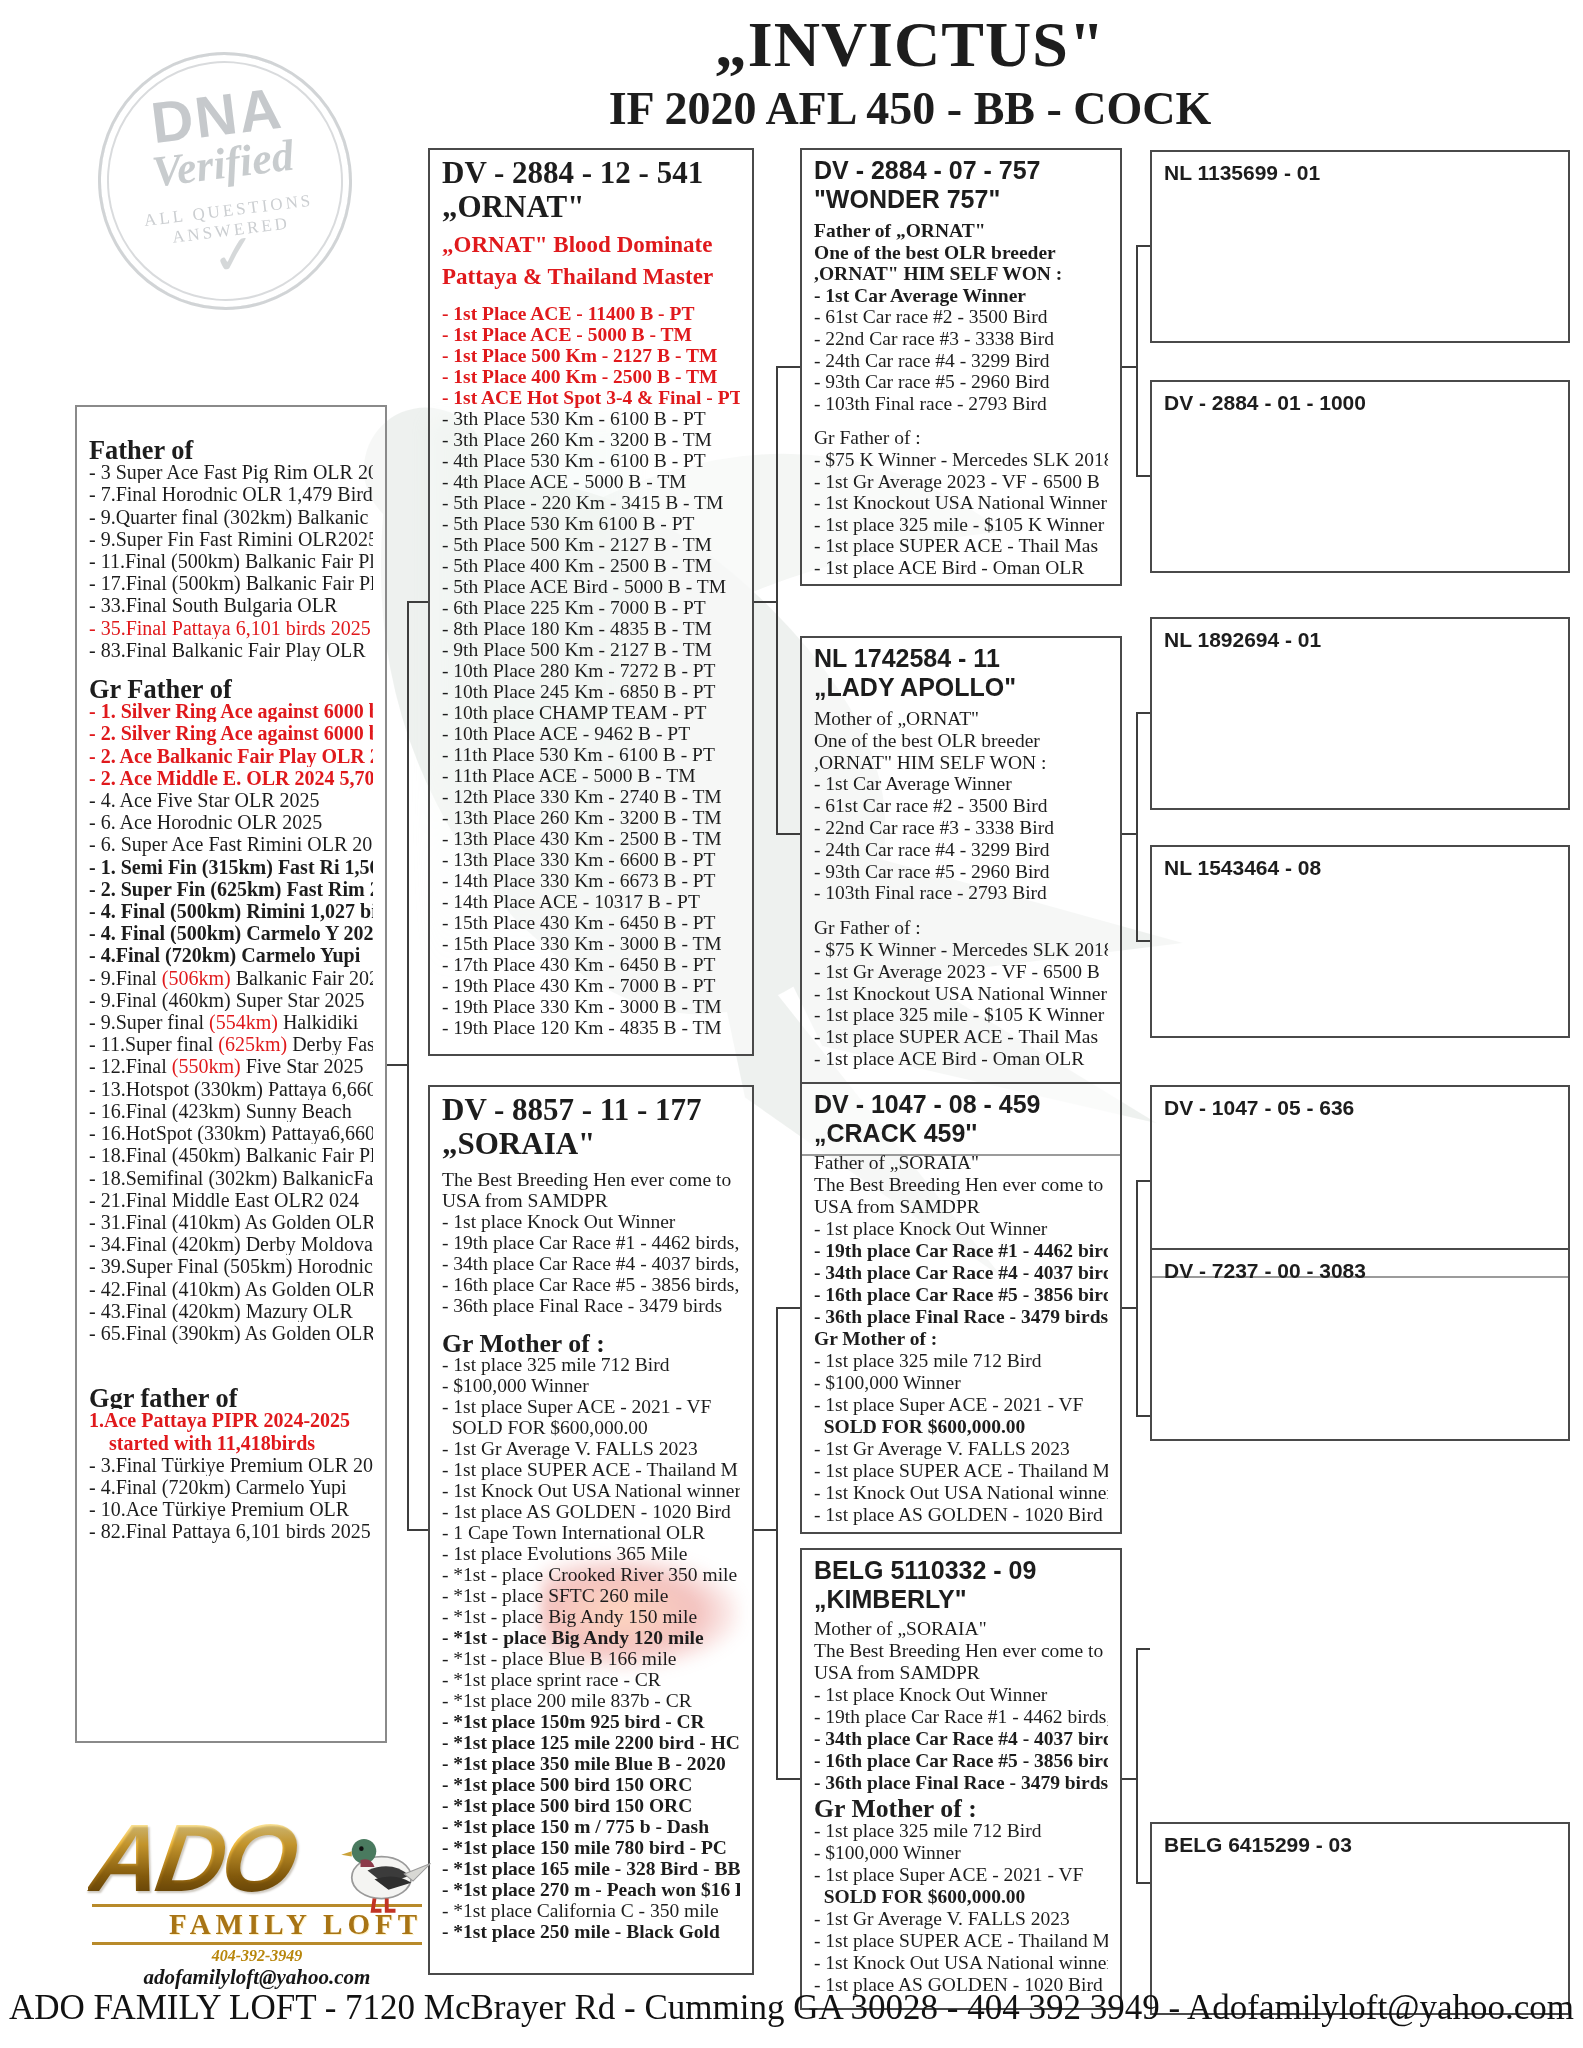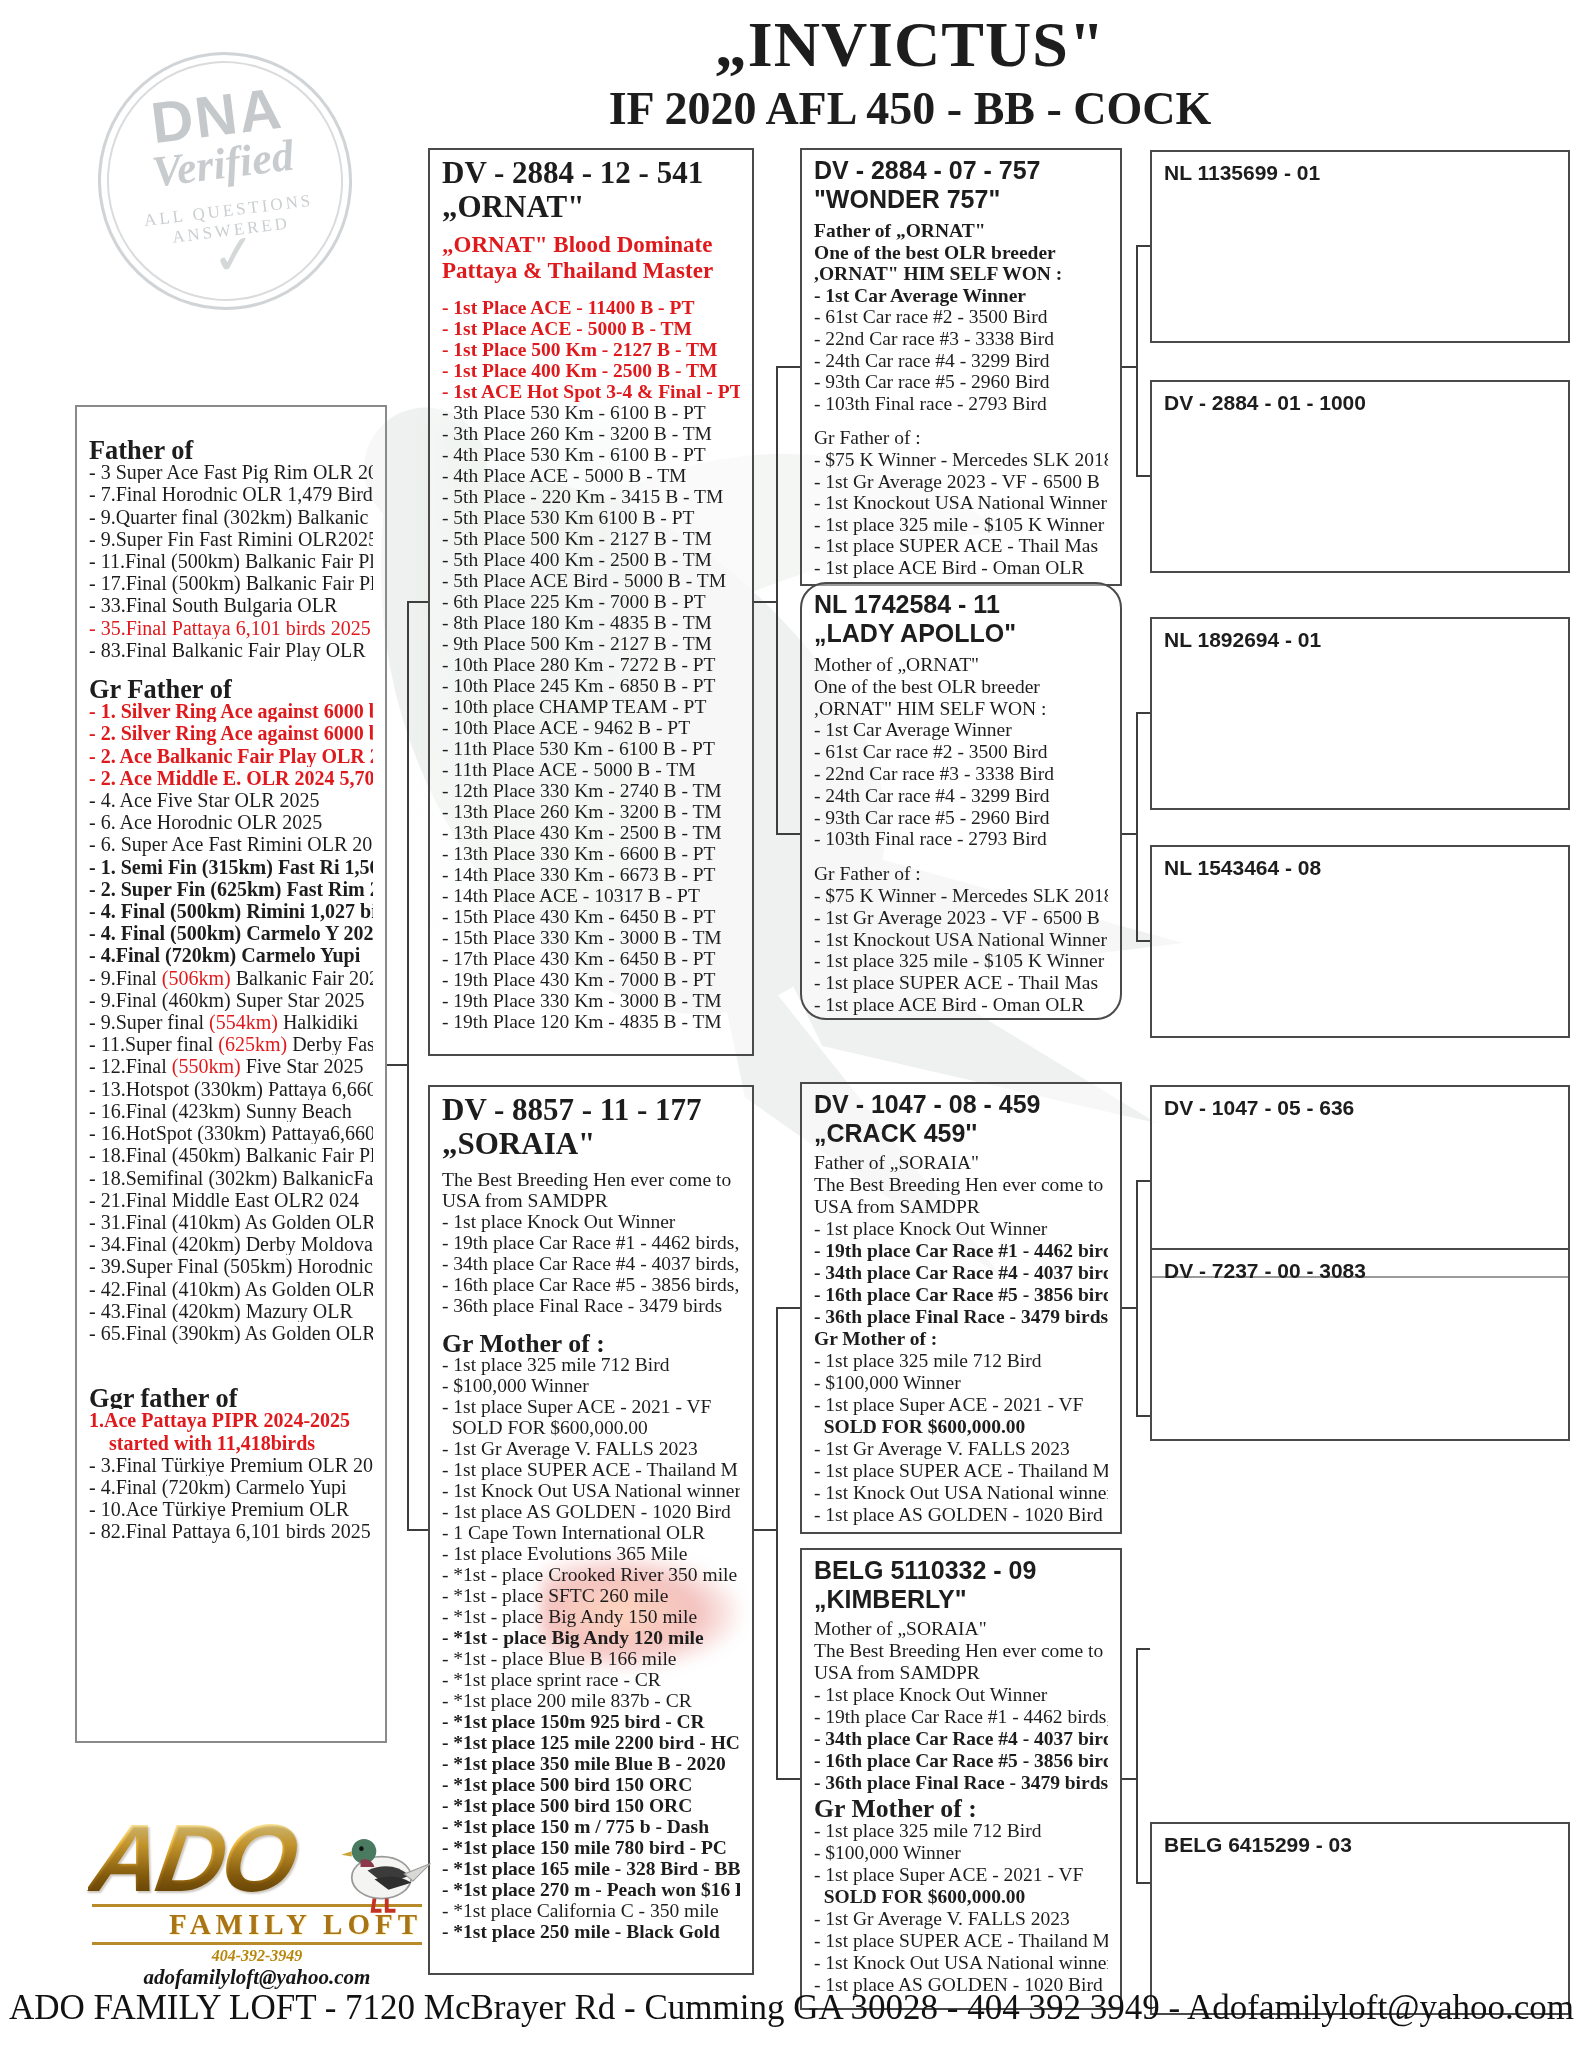--- a/index.html
+++ b/index.html
@@ -50,21 +50,21 @@
   #left-panel{left:75px;top:405px;width:312px;height:1338px;padding-top:28px;font-size:20px;}
   #left-panel .ln{line-height:22.2px;}
 
   #box-ornat{left:428px;top:148px;width:326px;height:908px;font-size:19.5px;}
   #box-ornat .ln{line-height:21px;}
   #box-soraia{left:428px;top:1085px;width:326px;height:890px;font-size:19.5px;}
   #box-soraia .ln{line-height:21px;}
 
   #box-wonder{left:800px;top:148px;width:322px;height:438px;font-size:19.5px;}
   #box-wonder .ln{line-height:21.6px;}
-  #box-lady{left:800px;top:582px;width:322px;height:438px;font-size:19.5px;border-radius:26px;}
+  #box-lady{left:800px;top:636px;width:322px;height:520px;font-size:19.5px;}
   #box-lady .ln{line-height:21.8px;}
   #box-crack{left:800px;top:1082px;width:322px;height:452px;font-size:19.5px;}
   #box-crack .ln{line-height:22px;}
   #box-kimberly{left:800px;top:1548px;width:322px;height:462px;font-size:19.5px;}
   #box-kimberly .ln{line-height:22px;}
 
   .ggbox{position:absolute;left:1150px;width:420px;height:193px;border:2px solid #4a4a4a;
          box-sizing:border-box;padding:9px 12px;background:rgba(255,255,255,0.45);
          font-family:"Liberation Sans",sans-serif;font-weight:bold;font-size:21px;}
 
@@ -176,21 +176,21 @@
         <div class="ln"><span>- 4.Final (720km) Carmelo Yupi</span></div>
         <div class="ln"><span>- 10.Ace Türkiye Premium OLR</span></div>
         <div class="ln"><span>- 82.Final Pattaya 6,101 birds 2025</span></div>
       </div>
   </div>
 
   <div class="pbox serif-head" id="box-ornat">
     <div class="ring">DV - 2884 - 12 - 541</div>
     <div class="bname">„ORNAT"</div>
     <div class="redtitle">„ORNAT" Blood Dominate</div>
-    <div class="redtitle" style="margin-top:0;">Pattaya &amp; Thailand Master</div>
+    <div class="redtitle" style="margin-top:6px;">Pattaya &amp; Thailand Master</div>
     <div>
         <div class="gap"></div>
         <div class="ln b"><span class="red">- 1st Place ACE - 11400 B - PT</span></div>
         <div class="ln b"><span class="red">- 1st Place ACE - 5000 B - TM</span></div>
         <div class="ln b"><span class="red">- 1st Place 500 Km - 2127 B - TM</span></div>
         <div class="ln b"><span class="red">- 1st Place 400 Km - 2500 B - TM</span></div>
         <div class="ln b"><span class="red">- 1st ACE Hot Spot 3-4 &amp; Final - PT</span></div>
         <div class="ln"><span>- 3th Place 530 Km - 6100 B - PT</span></div>
         <div class="ln"><span>- 3th Place 260 Km - 3200 B - TM</span></div>
         <div class="ln"><span>- 4th Place 530 Km - 6100 B - PT</span></div>

